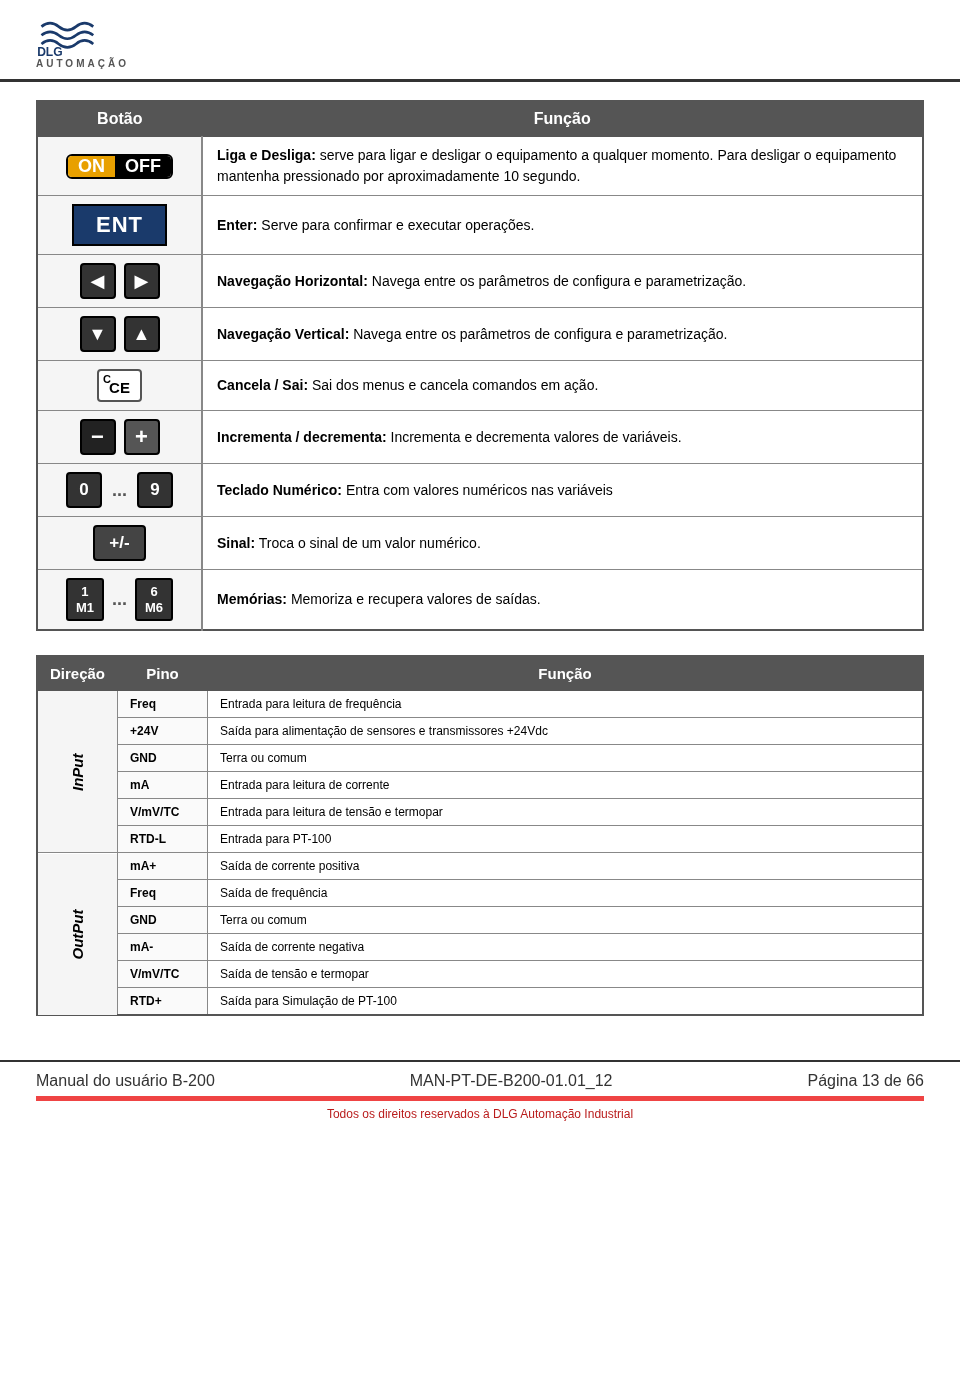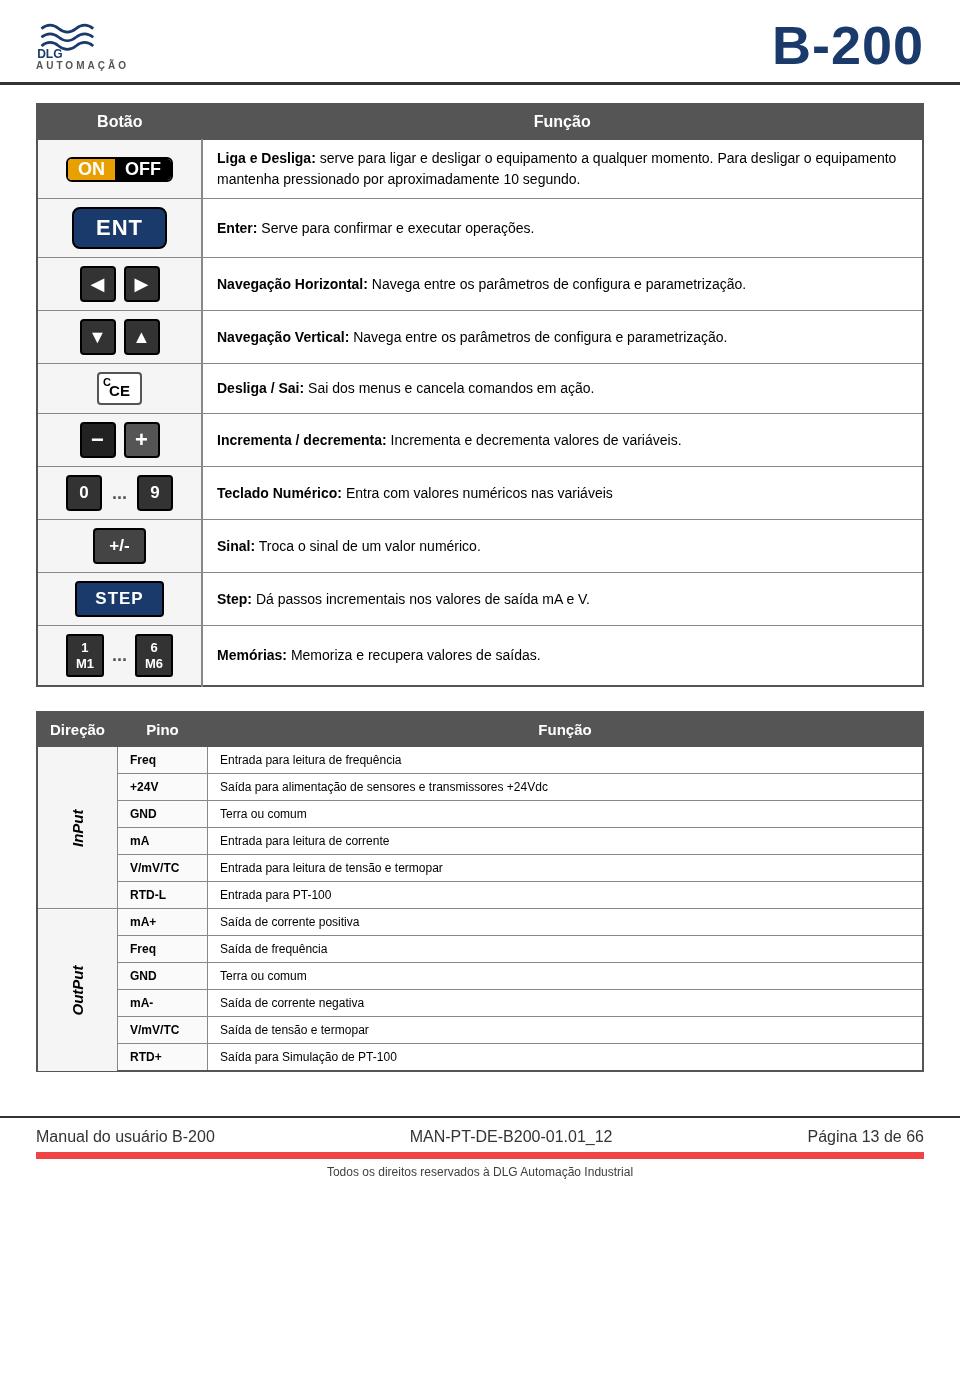--- a/index.html
+++ b/index.html
@@ -112,21 +112,21 @@
       padding: 0 10px;
     }
 
     .btn-ent {
       display: inline-block;
       background: #1a3a6b;
       color: #fff;
       font-size: 22px;
       font-weight: 900;
       padding: 6px 22px;
-      border-radius: 8px;
+      border-radius: 0;
       border: 2px solid #000;
       letter-spacing: 1px;
     }
 
     .nav-arrows {
       display: flex;
       gap: 8px;
       justify-content: center;
     }
     .arrow-btn {
@@ -311,42 +311,41 @@
     .footer-top {
       display: flex;
       justify-content: space-between;
       font-size: 16px;
       color: #333;
       margin-bottom: 6px;
     }
     .footer-bottom {
       text-align: center;
       font-size: 12px;
-      color: #404040;
-      border-top: 7px solid #ef4444;
+      color: #b91c1c;
+      border-top: 5px solid #ef4444;
       padding-top: 6px;
     }
   </style>
 </head>
 <body>
 
 <div class="header">
   <div class="logo-area">
 
     <svg class="logo-waves" viewBox="0 0 90 44">
 
       <path d="M5 10 Q15 2 25 10 Q35 18 45 10 Q55 2 65 10" stroke="#1a3a6b" stroke-width="3" fill="none"></path>
       <path d="M5 20 Q15 12 25 20 Q35 28 45 20 Q55 12 65 20" stroke="#1a3a6b" stroke-width="3" fill="none"></path>
       <path d="M5 30 Q15 22 25 30 Q35 38 45 30 Q55 22 65 30" stroke="#1a3a6b" stroke-width="3" fill="none"></path>
       <text x="0" y="44" font-size="14" font-weight="900" fill="#1a3a6b" font-family="Arial">DLG</text>
     </svg>
     <div class="logo-subtitle">AUTOMAÇÃO</div>
   </div>
   <div class="header-title-area">
-    <div class="product-code">B-200</div>
   </div>
 </div>
 
 <div class="main">
 
   <table class="btn-table">
     <thead>
       <tr>
         <th>Botão</th>
         <th>Função</th>
@@ -380,21 +379,21 @@
       <div class="arrow-btn">▲</div>
     </div>
           </td>
           <td class="func-cell"><b>Navegação Vertical:</b> Navega entre os parâmetros de configura e parametrização.</td>
         </tr>
         <tr>
           <td class="btn-cell"><div class="ce-btn">
       <span class="c-label">C</span>
       <span class="ce-label">CE</span>
     </div></td>
-          <td class="func-cell"><b>Desliga / Sai:</b> Sai dos menus e cancela comandos em ação.</td>
+          <td class="func-cell"><b>Cancela / Sai:</b> Sai dos menus e cancela comandos em ação.</td>
         </tr>
         <tr>
           <td class="btn-cell">
             <div class="inc-dec-btns">
       <div class="minus-btn">−</div>
       <div class="plus-btn">+</div>
     </div>
           </td>
           <td class="func-cell"><b>Incrementa / decrementa:</b> Incrementa e decrementa valores de variáveis.</td>
         </tr>
@@ -404,24 +403,20 @@
       <div class="num-btn">0</div>
       <span class="num-dots">...</span>
       <div class="num-btn">9</div>
     </div>
           </td>
           <td class="func-cell"><b>Teclado Numérico:</b> Entra com valores numéricos nas variáveis</td>
         </tr>
         <tr>
           <td class="btn-cell"><div class="sign-btn">+/-</div></td>
           <td class="func-cell"><b>Sinal:</b> Troca o sinal de um valor numérico.</td>
-        </tr>
-        <tr>
-          <td class="btn-cell"><div class="step-btn">STEP</div></td>
-          <td class="func-cell"><b>Step:</b> Dá passos incrementais nos valores de saída mA e V.</td>
         </tr>
         <tr>
           <td class="btn-cell">
             <div class="mem-btns">
       <div class="mem-btn">
                 <div>1</div>
                 <div>M1</div>
               </div>
       <span class="num-dots">...</span>
       <div class="mem-btn">

